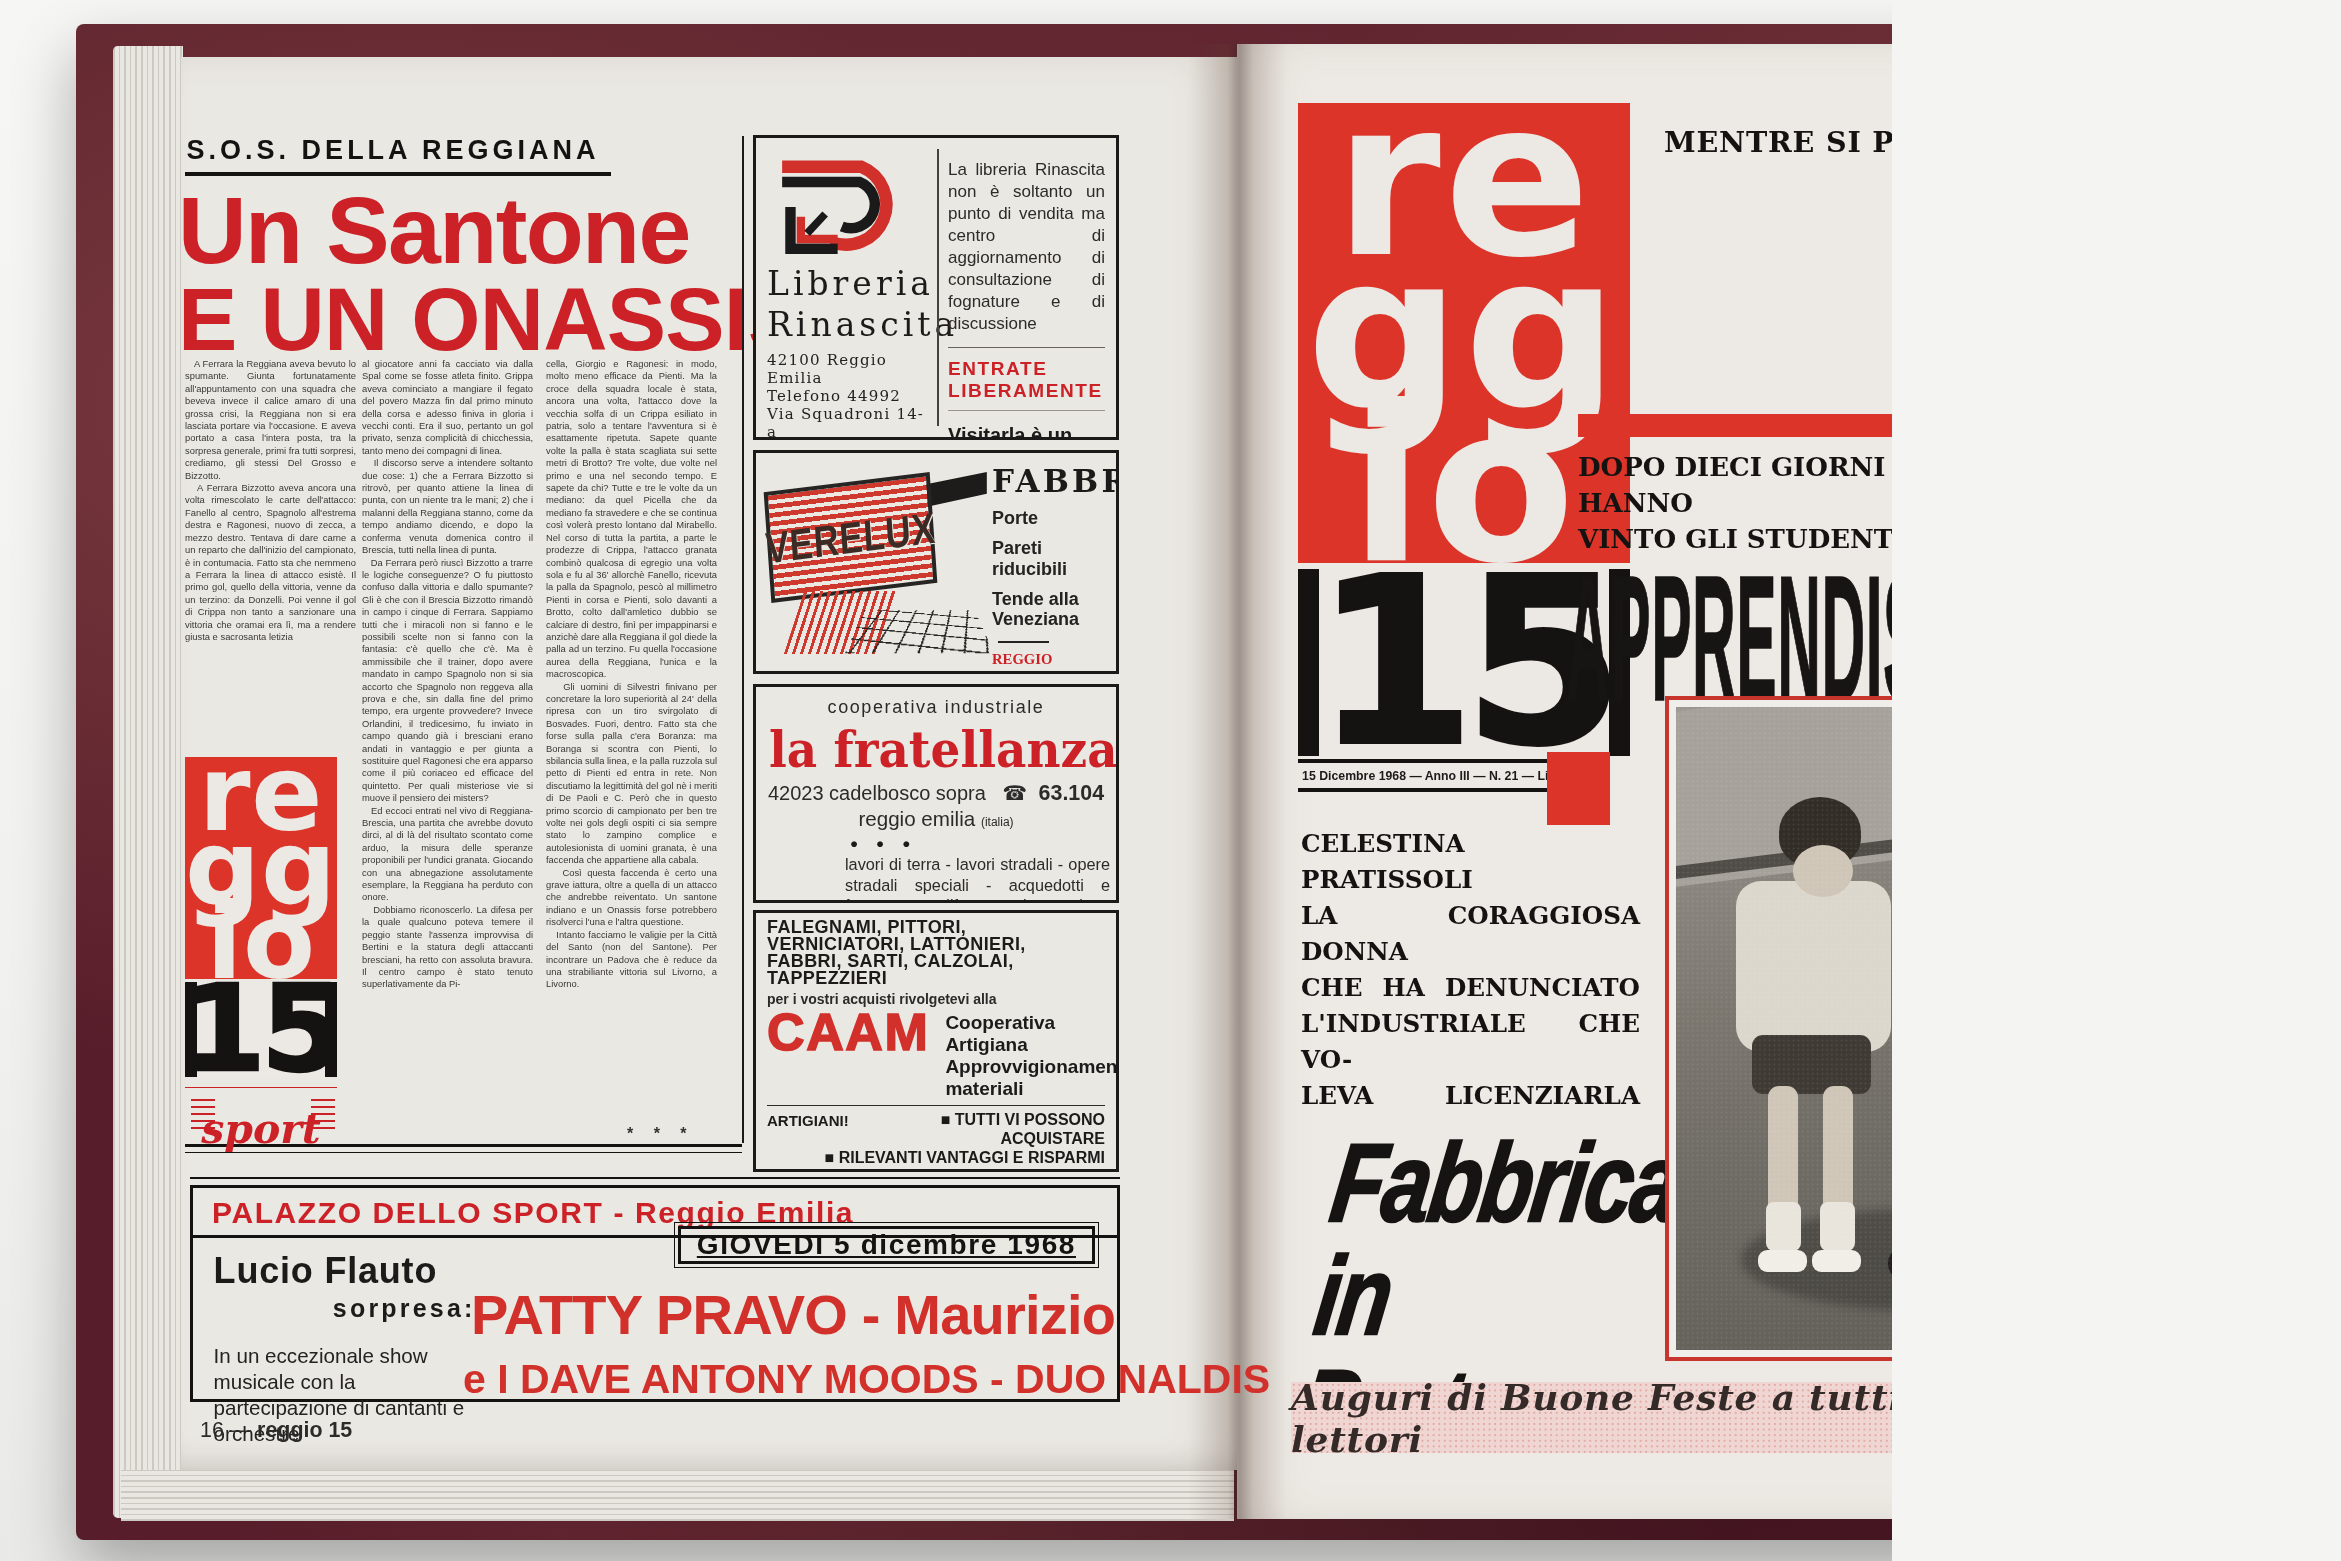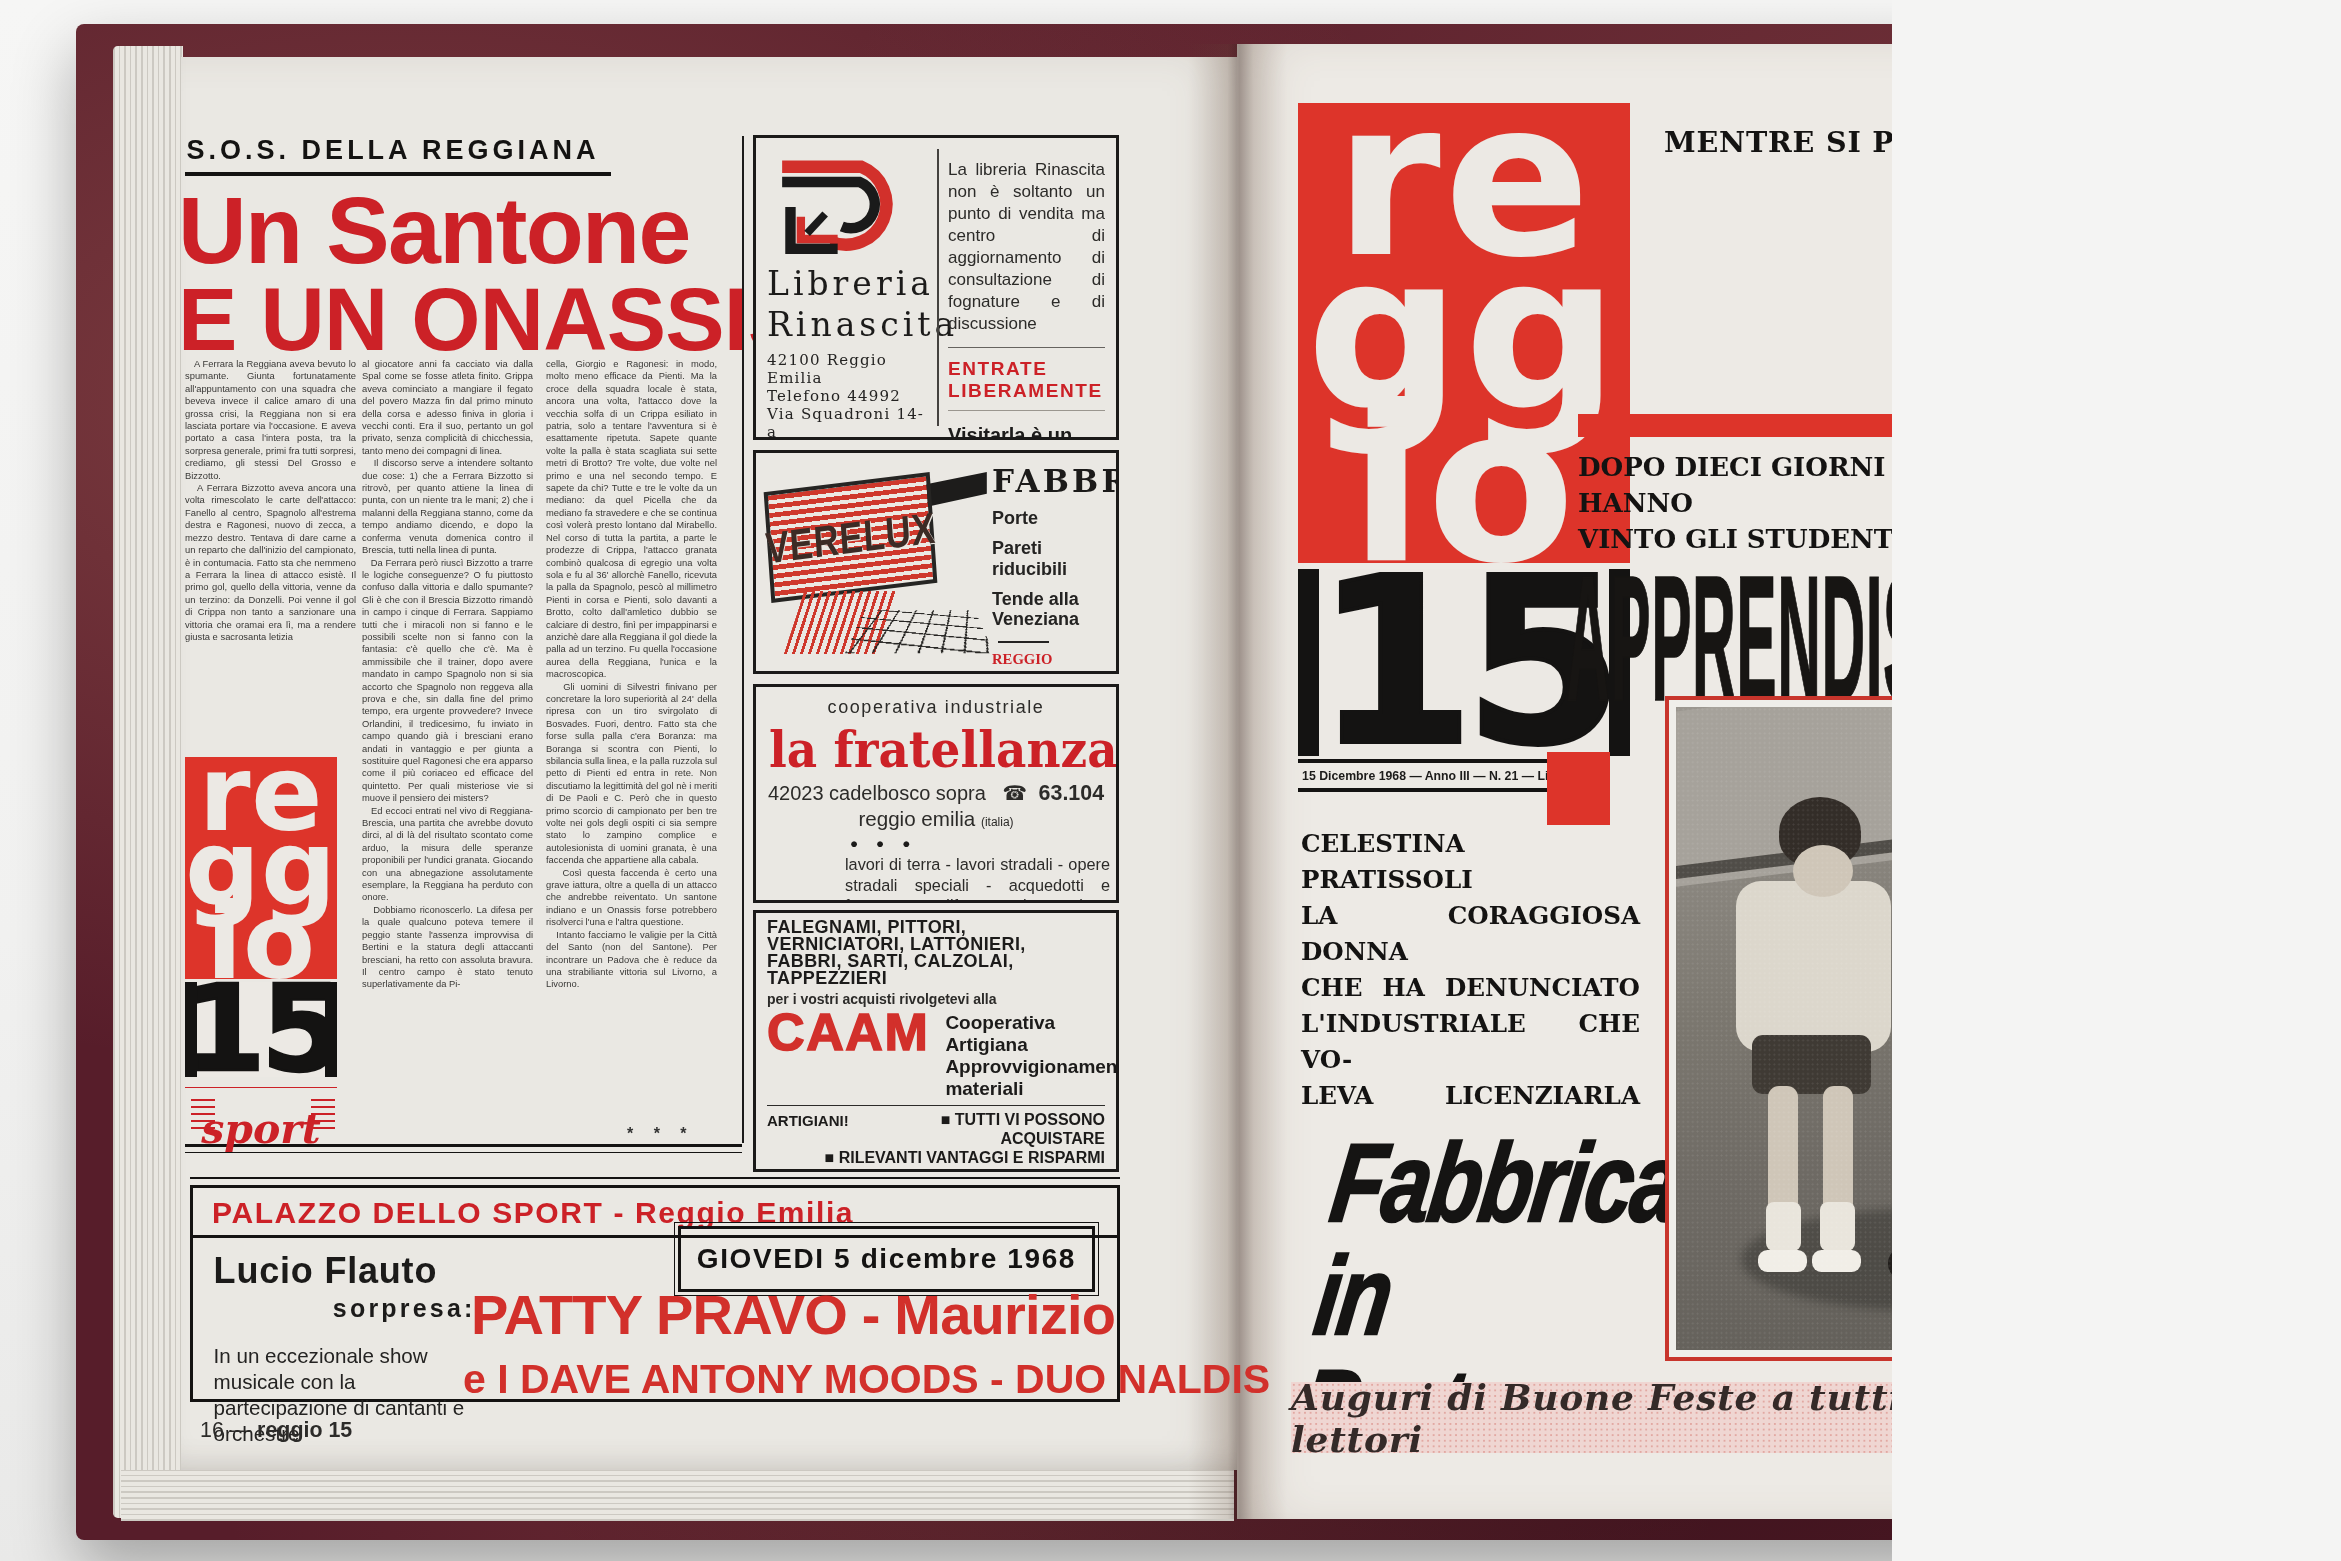--- a/index.html
+++ b/index.html
@@ -135,21 +135,21 @@
 
   
   .banner { left:190px; top:1185px; width:930px; height:217px; border:3.2px solid #141312; background:#eae8e3; }
   .banner-head { padding:8px 19px 4.8px 19px; border-bottom:3.2px solid #141312;
     font-size:30px; font-weight:bold; letter-spacing:1.6px; color:#cc2127; }
   .lucio { position:absolute; left:20.6px; top:62px; width:262px; color:#1c1b1a; }
   .lucio .n { font-size:36px; font-weight:bold; letter-spacing:0.8px; }
   .lucio .p { text-align:right; font-size:25px; font-weight:bold; letter-spacing:3.2px; margin-top:1.6px; }
   .lucio .d { margin-top:20.6px; font-size:20.6px; line-height:26px; color:#242322; }
   .giovedi { position:absolute; right:22px; top:38px; border:3.2px solid #141312; outline:1.6px solid #141312;
-    outline-offset:3.2px; padding:14px 16px; font-size:28px; font-weight:bold; letter-spacing:1.6px; color:#141312; }
+    outline-offset:3.2px; padding:0 16px; font-size:28px; font-weight:bold; letter-spacing:1.6px; color:#141312;text-decoration:underline; }
   .patty1 { position:absolute; left:278px; right:6.3px; top:94px; text-align:center;
     font-size:56px; font-weight:bold; color:#d2302b; letter-spacing:-0.8px; white-space:nowrap; }
   .patty2 { position:absolute; left:270px; right:6.3px; top:168px; text-align:right;
     font-size:41px; font-weight:bold; color:#d2302b; white-space:nowrap; }
   .footer { left:200px; top:1418px; font-size:21.4px; color:#2c2b29; }
   .footer b { font-weight:bold; }
 
   
   .rlogo { left:1298px; top:103px; width:332px; }
   .rlogo .block { width:332px; height:460px; background:#dd342a; overflow:hidden; text-align:center; }

